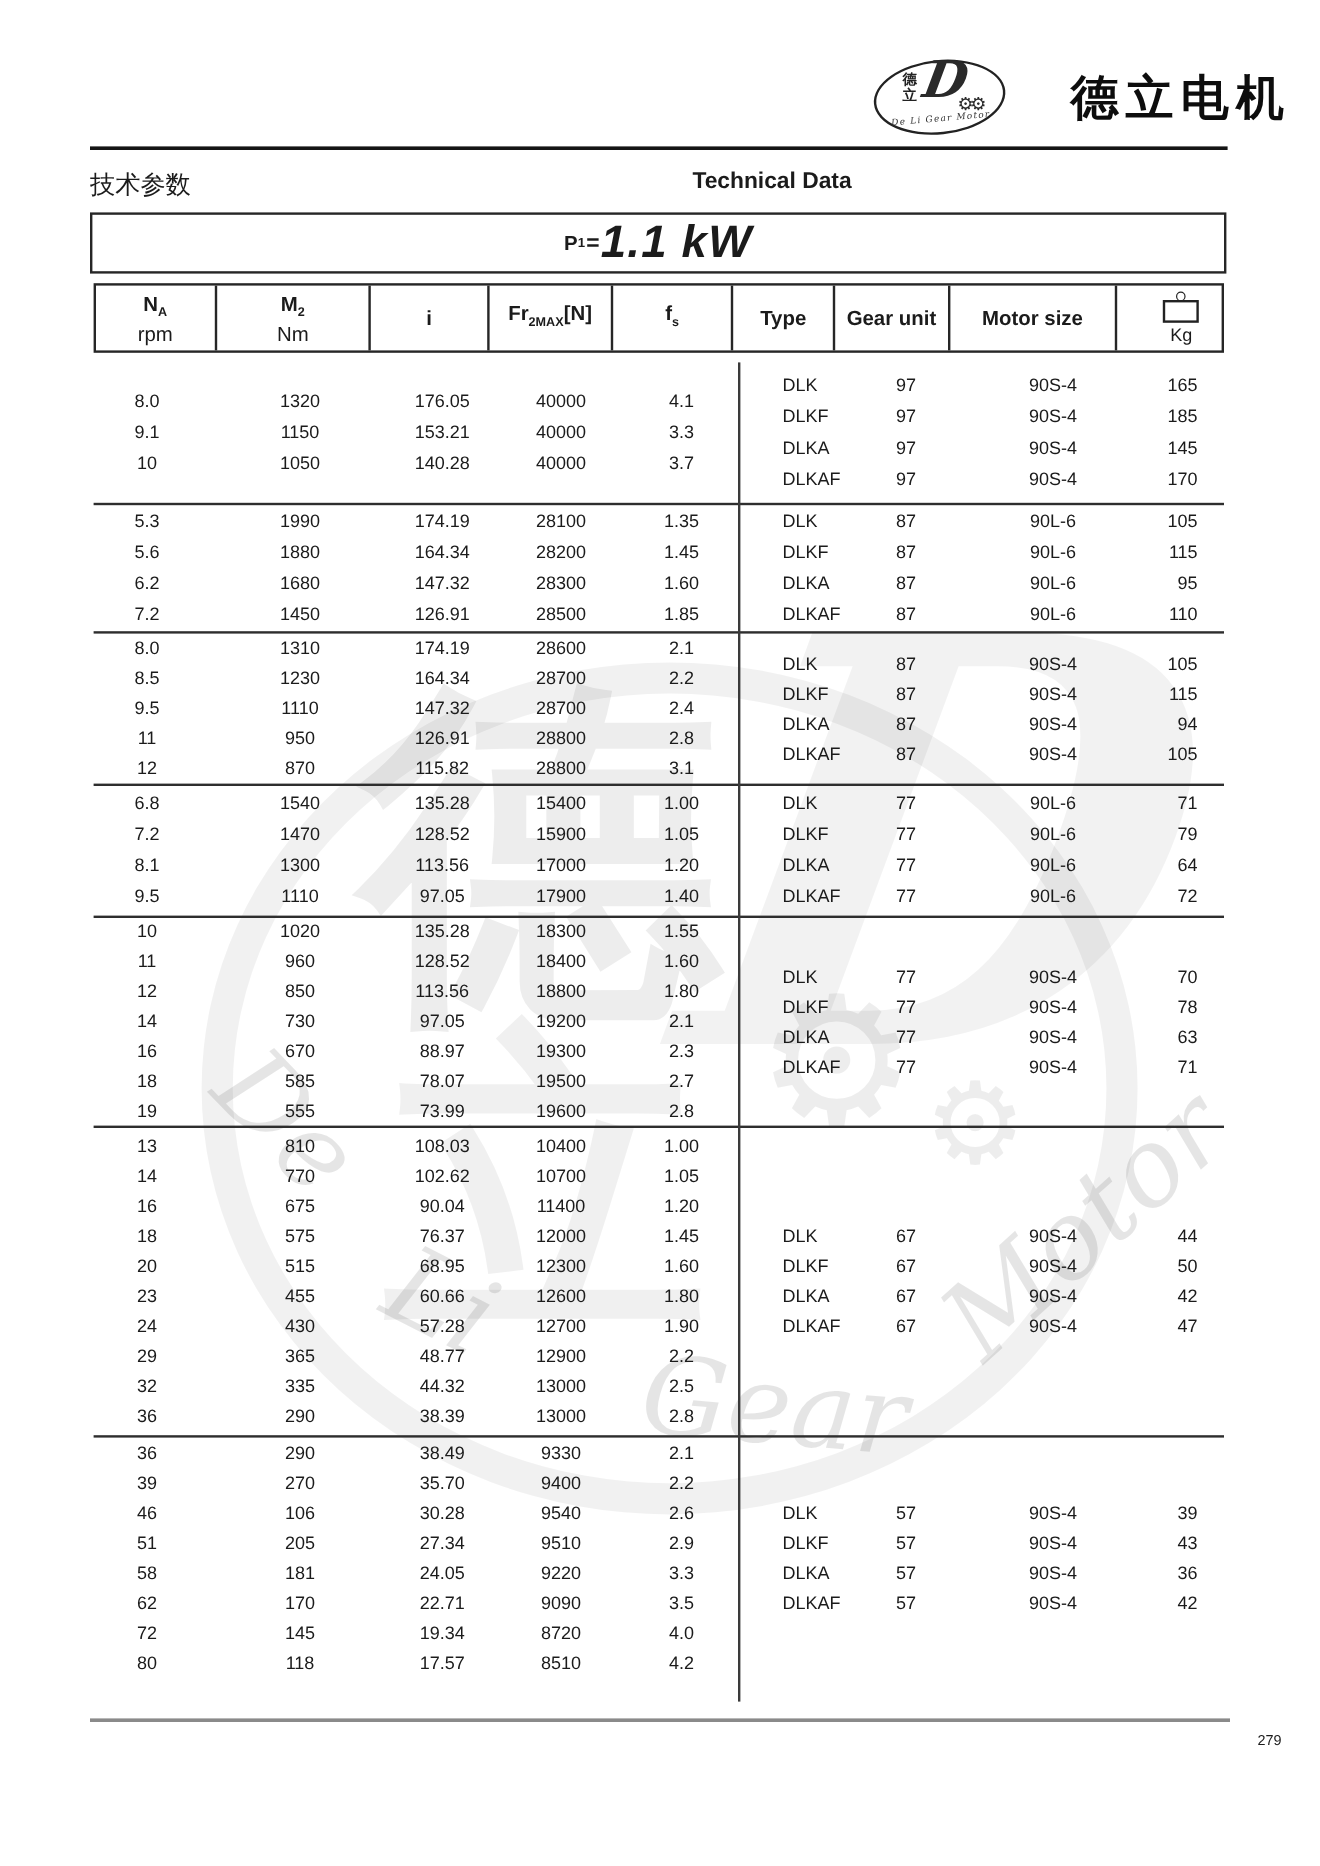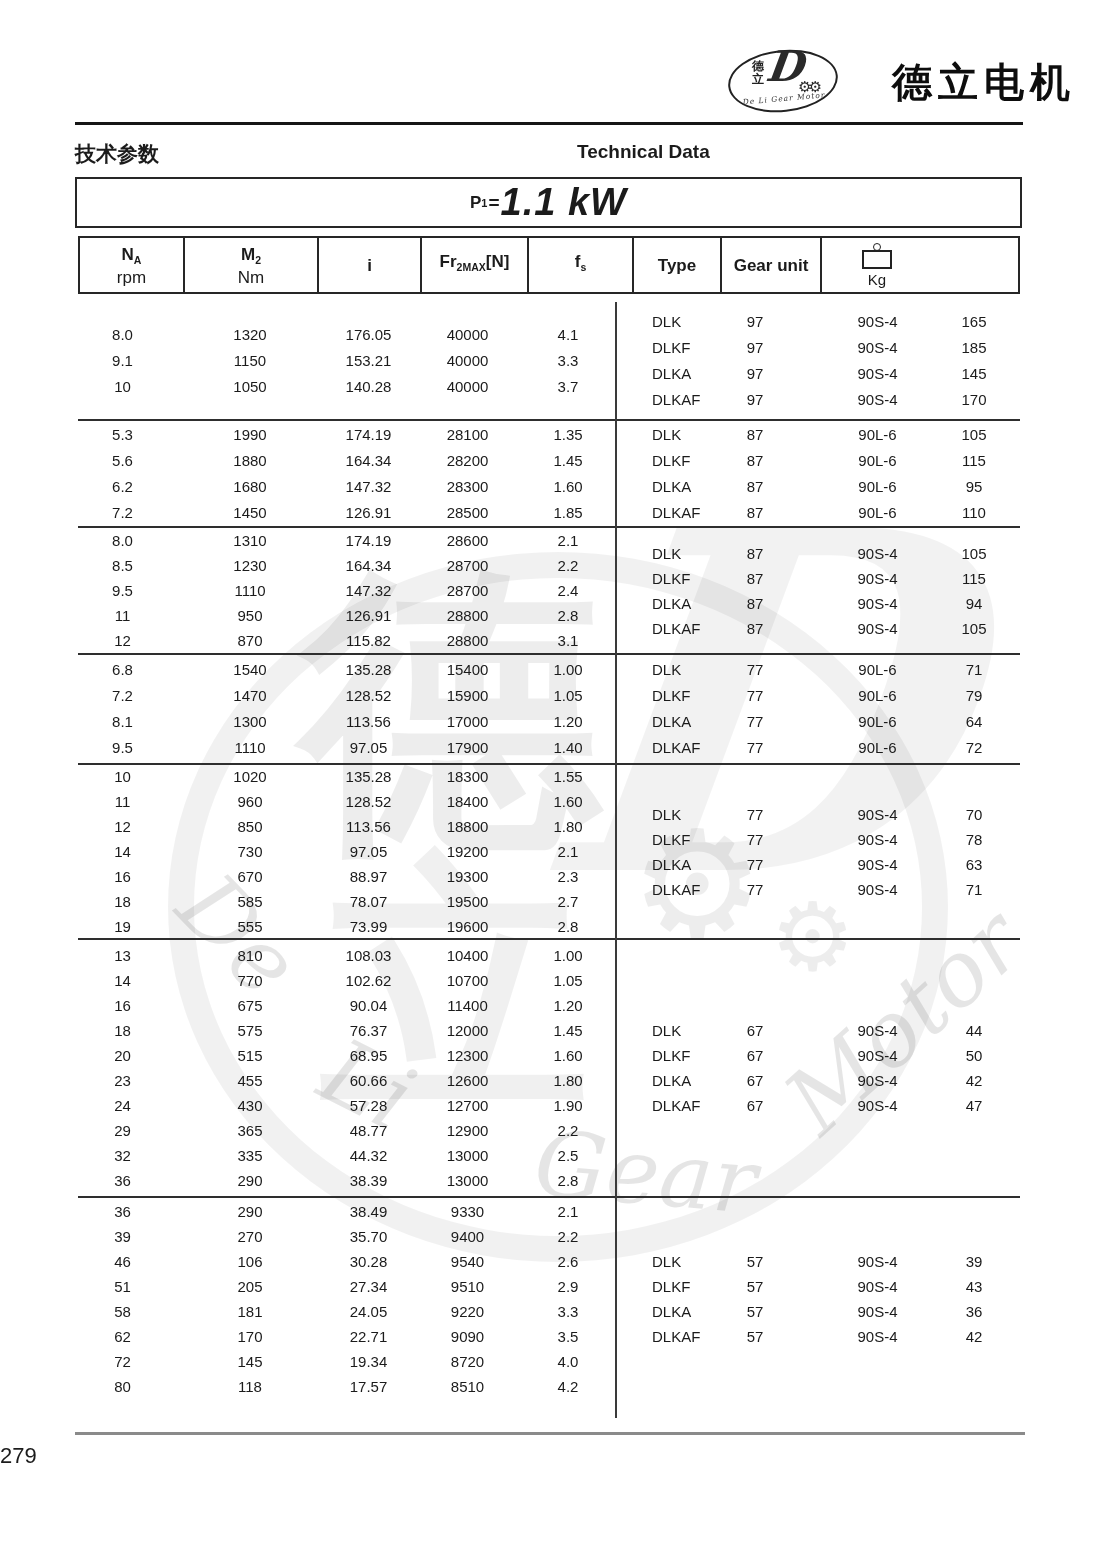--- a/index.html
+++ b/index.html
@@ -32,21 +32,21 @@
   .logo-d  { position:absolute; left:42px; top:0px; font:italic bold 42px/42px "DejaVu Serif", serif; color:#2a2a2a;
              transform:skewX(-10deg); }
   .logo-gears { position:absolute; left:70px; top:32px; font-size:15px; color:#2a2a2a; letter-spacing:-3px; }
   .logo-arc { position:absolute; left:4px; top:48px; width:104px; text-align:center;
               font:italic 7.5px "DejaVu Serif", serif; color:#333; letter-spacing:1px; transform:rotate(-5deg); }
   .brand-name { position:absolute; left:852px; top:58px; z-index:2; font:bold 40px/48px "DejaVu Serif", serif;
                 color:#0d0d0d; letter-spacing:6px; white-space:nowrap;margin-left:40px; }
 
   
   .top-rule { position:absolute; left:75px; top:122px; width:948px; height:3px; background:#151515; z-index:1; }
-  .sec-cn { position:absolute; left:75px; top:140px; font-weight:bold; font-size:21px; z-index:1; }
+  .sec-cn { position:absolute; left:75px; top:140px; font-weight:normal; font-size:21px; z-index:1; }
   .sec-en { position:absolute; left:577px; top:141px; font-weight:bold; font-size:19px; z-index:1; }
 
   .power-box { position:absolute; left:75px; top:177px; width:947px; height:51px; border:2px solid #262626;
                display:flex; align-items:center; justify-content:center; z-index:1; background:transparent; }
   .power-box .p-pre { font-weight:bold; font-size:17px; }
   .power-box sub { font-weight:bold; font-size:11px; }
   .power-box .p-eq { font-weight:bold; font-size:19px; margin:0 1px; }
   .power-box .p-val { font-weight:bold; font-size:38px; letter-spacing:1px;font-style:italic; }
 
   
@@ -79,25 +79,25 @@
   .group:nth-child(7){ height:235px; padding-bottom:34px; }
   .lblock { width:539px; }
   .rblock { width:403px; }
   .drow { display:flex; height:26px; line-height:26px; }
   .group:nth-child(3) .drow, .group:nth-child(n+5) .drow { height:25px; line-height:25px; }
   .cell { display:block; text-align:center; font-size:15px; white-space:nowrap; }
   .lc0{width:105px; padding-right:16px} .lc1{width:134px} .lc2{width:103px}
   .lc3{width:107px; padding-right:12px} .lc4{width:90px; padding-right:8px}
   .rc0{width:88px; text-align:left; padding-left:35px}
   .rc1{width:100px} .rc2{width:145px}
-  .rc3{width:70px; padding-right:22px}
+  .rc3{width:70px; text-align:right; padding-right:22px}
 
   
   .footer-rule { position:absolute; left:75px; top:1432px; width:950px; height:3px; background:#8a8a8a; z-index:1; }
-  .page-number { position:absolute; left:0; top:1443px; width:1068px; text-align:left; font-size:22px; z-index:1; }
+  .page-number { position:absolute; left:0; top:1443px; width:1068px; text-align:right; font-size:12px; z-index:1; }
 </style>
 </head>
 <body>
 
 <div class="page">
 
   <div class="watermark">
     <div class="wm-ring"></div>
     <span class="wm-cn1">德</span>
     <span class="wm-cn2">立</span>
@@ -147,20 +147,23 @@
     </div>
     <div class="hcell hc4">
       <div class="hmain"><span>f</span><sub>s</sub></div>
     </div>
     <div class="hcell hc5">
       <div class="hmain">Type</div>
     </div>
     <div class="hcell hc6">
       <div class="hmain">Gear unit</div>
     </div>
+    <div class="hcell hc7">
+      <div class="hmain">Motor size</div>
+    </div>
     <div class="hcell hc8">
       <div class="wicon"></div>
       <div class="kg-label">Kg</div>
     </div>
   </div>
 
   <div class="data-area">
     <div class="vline"></div>
     <div id="data-groups">
         <div class="group">

